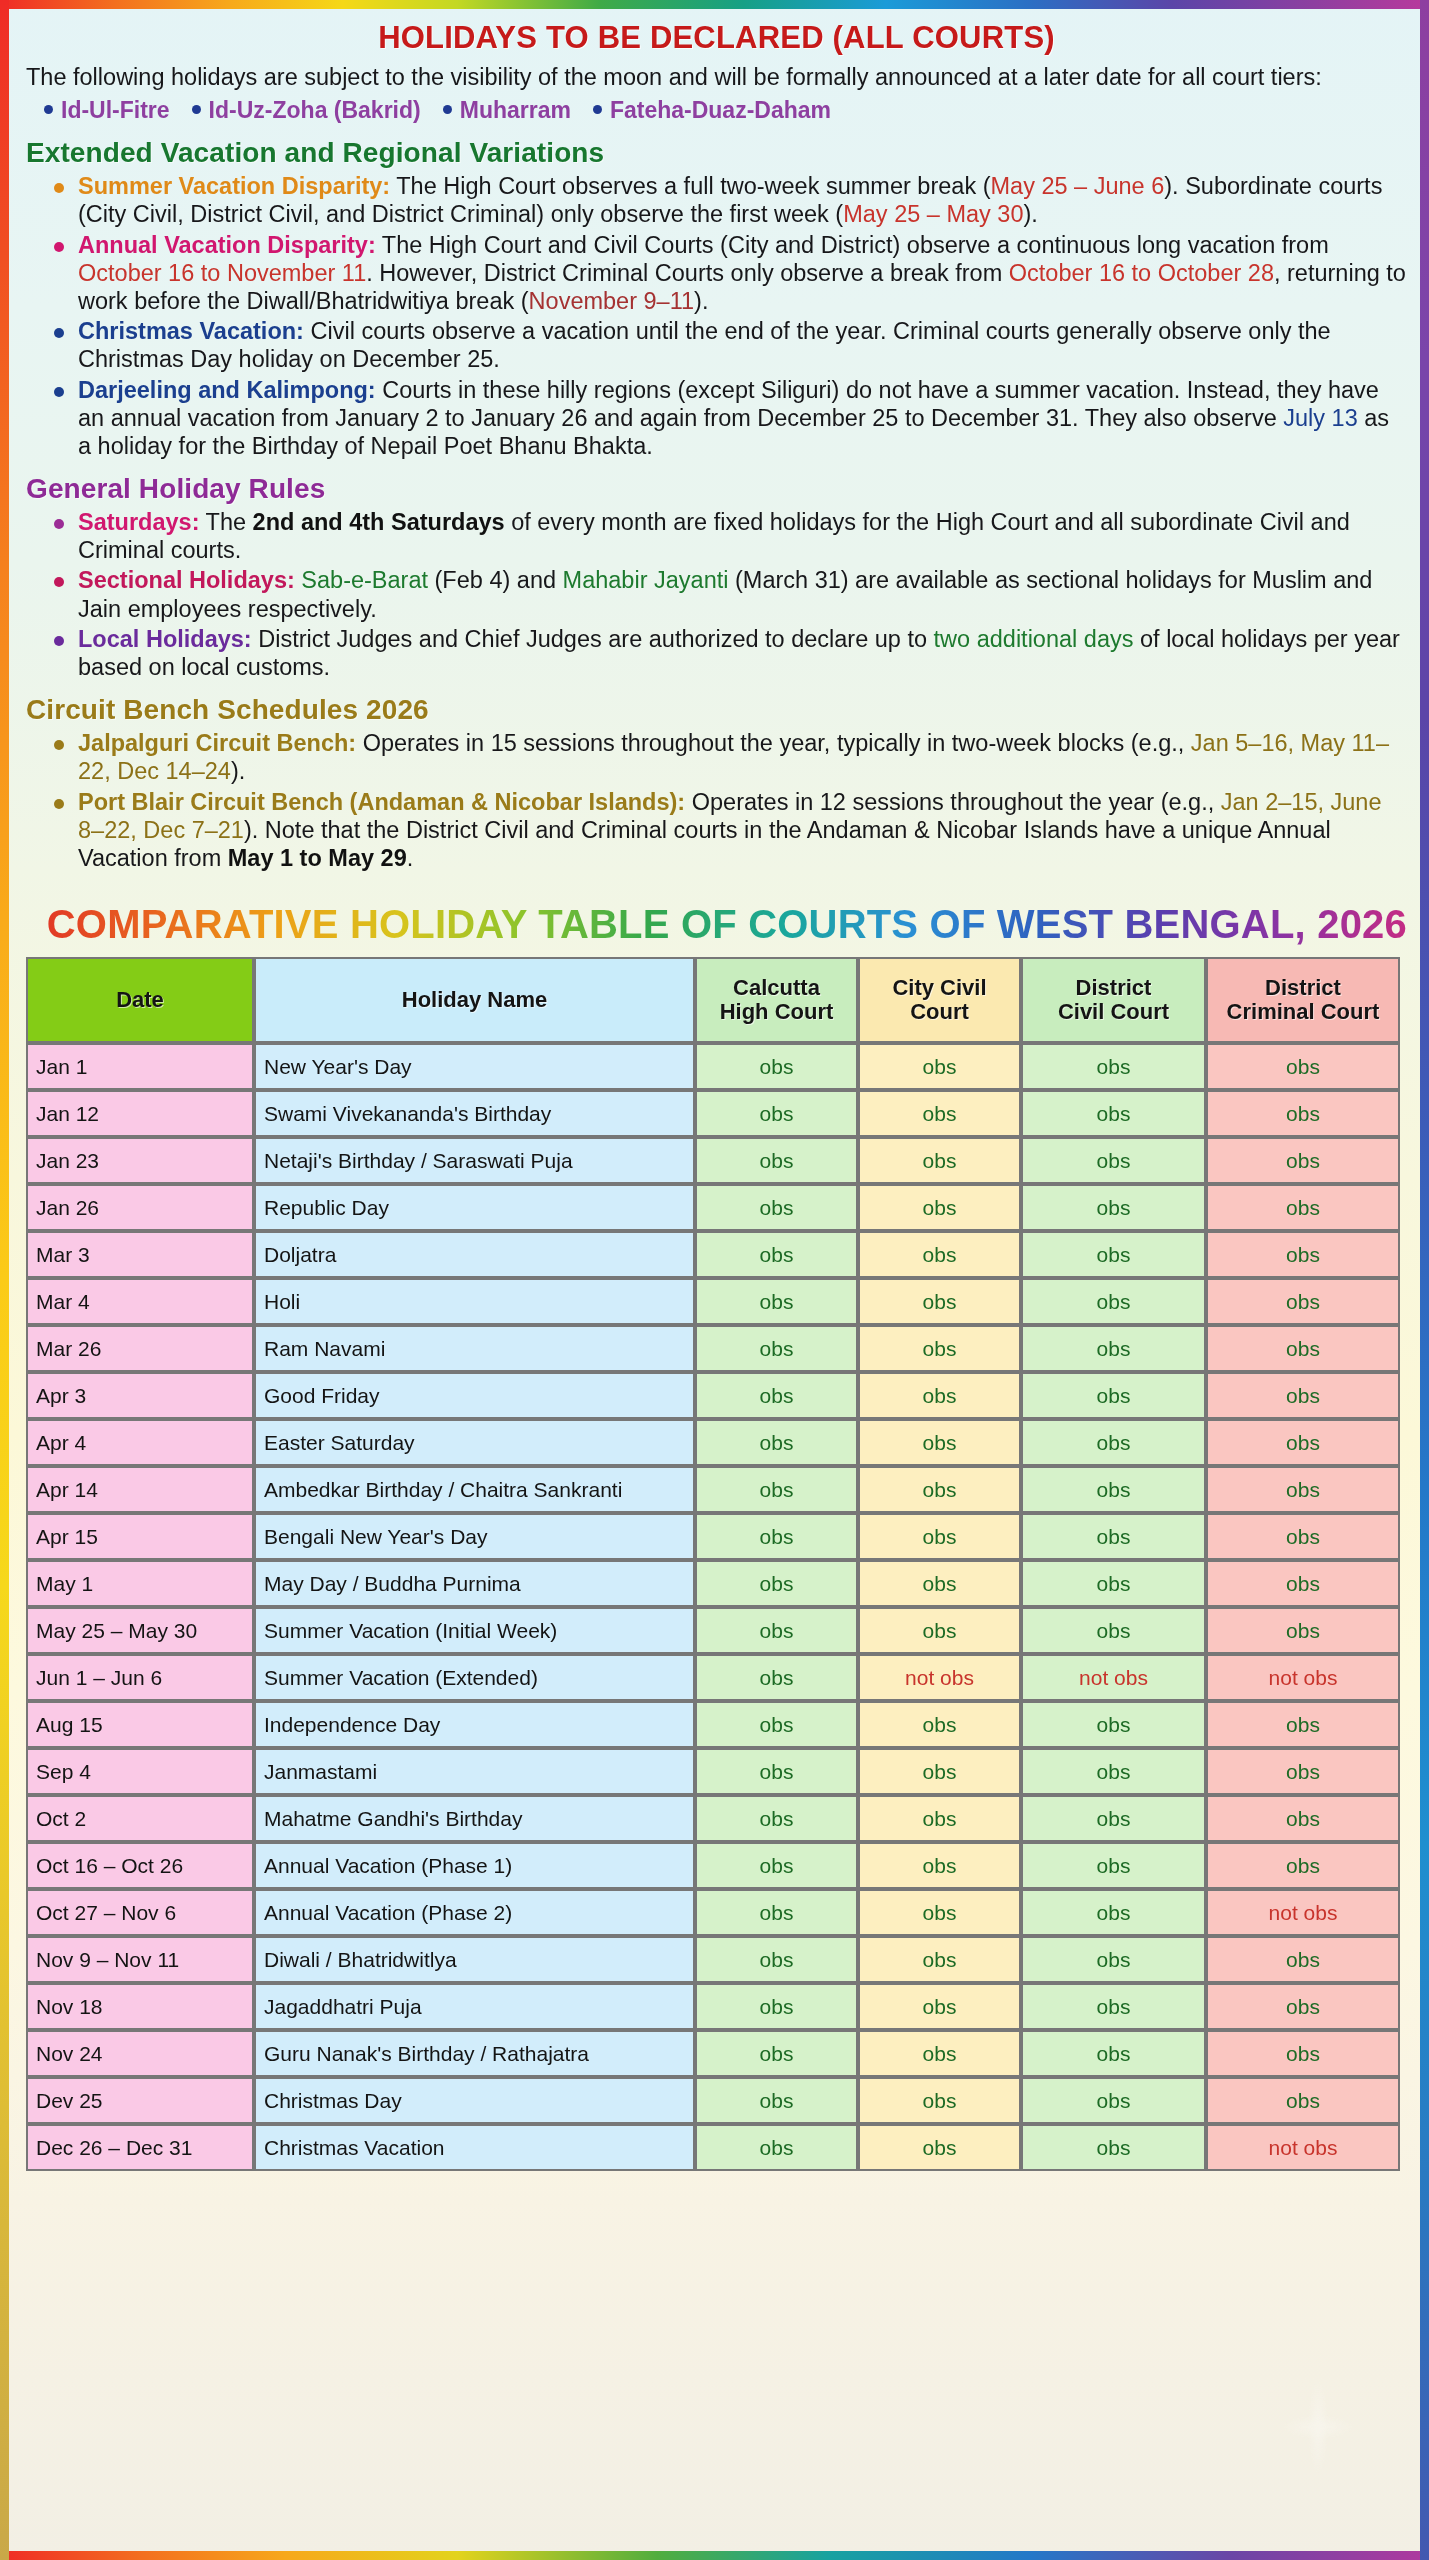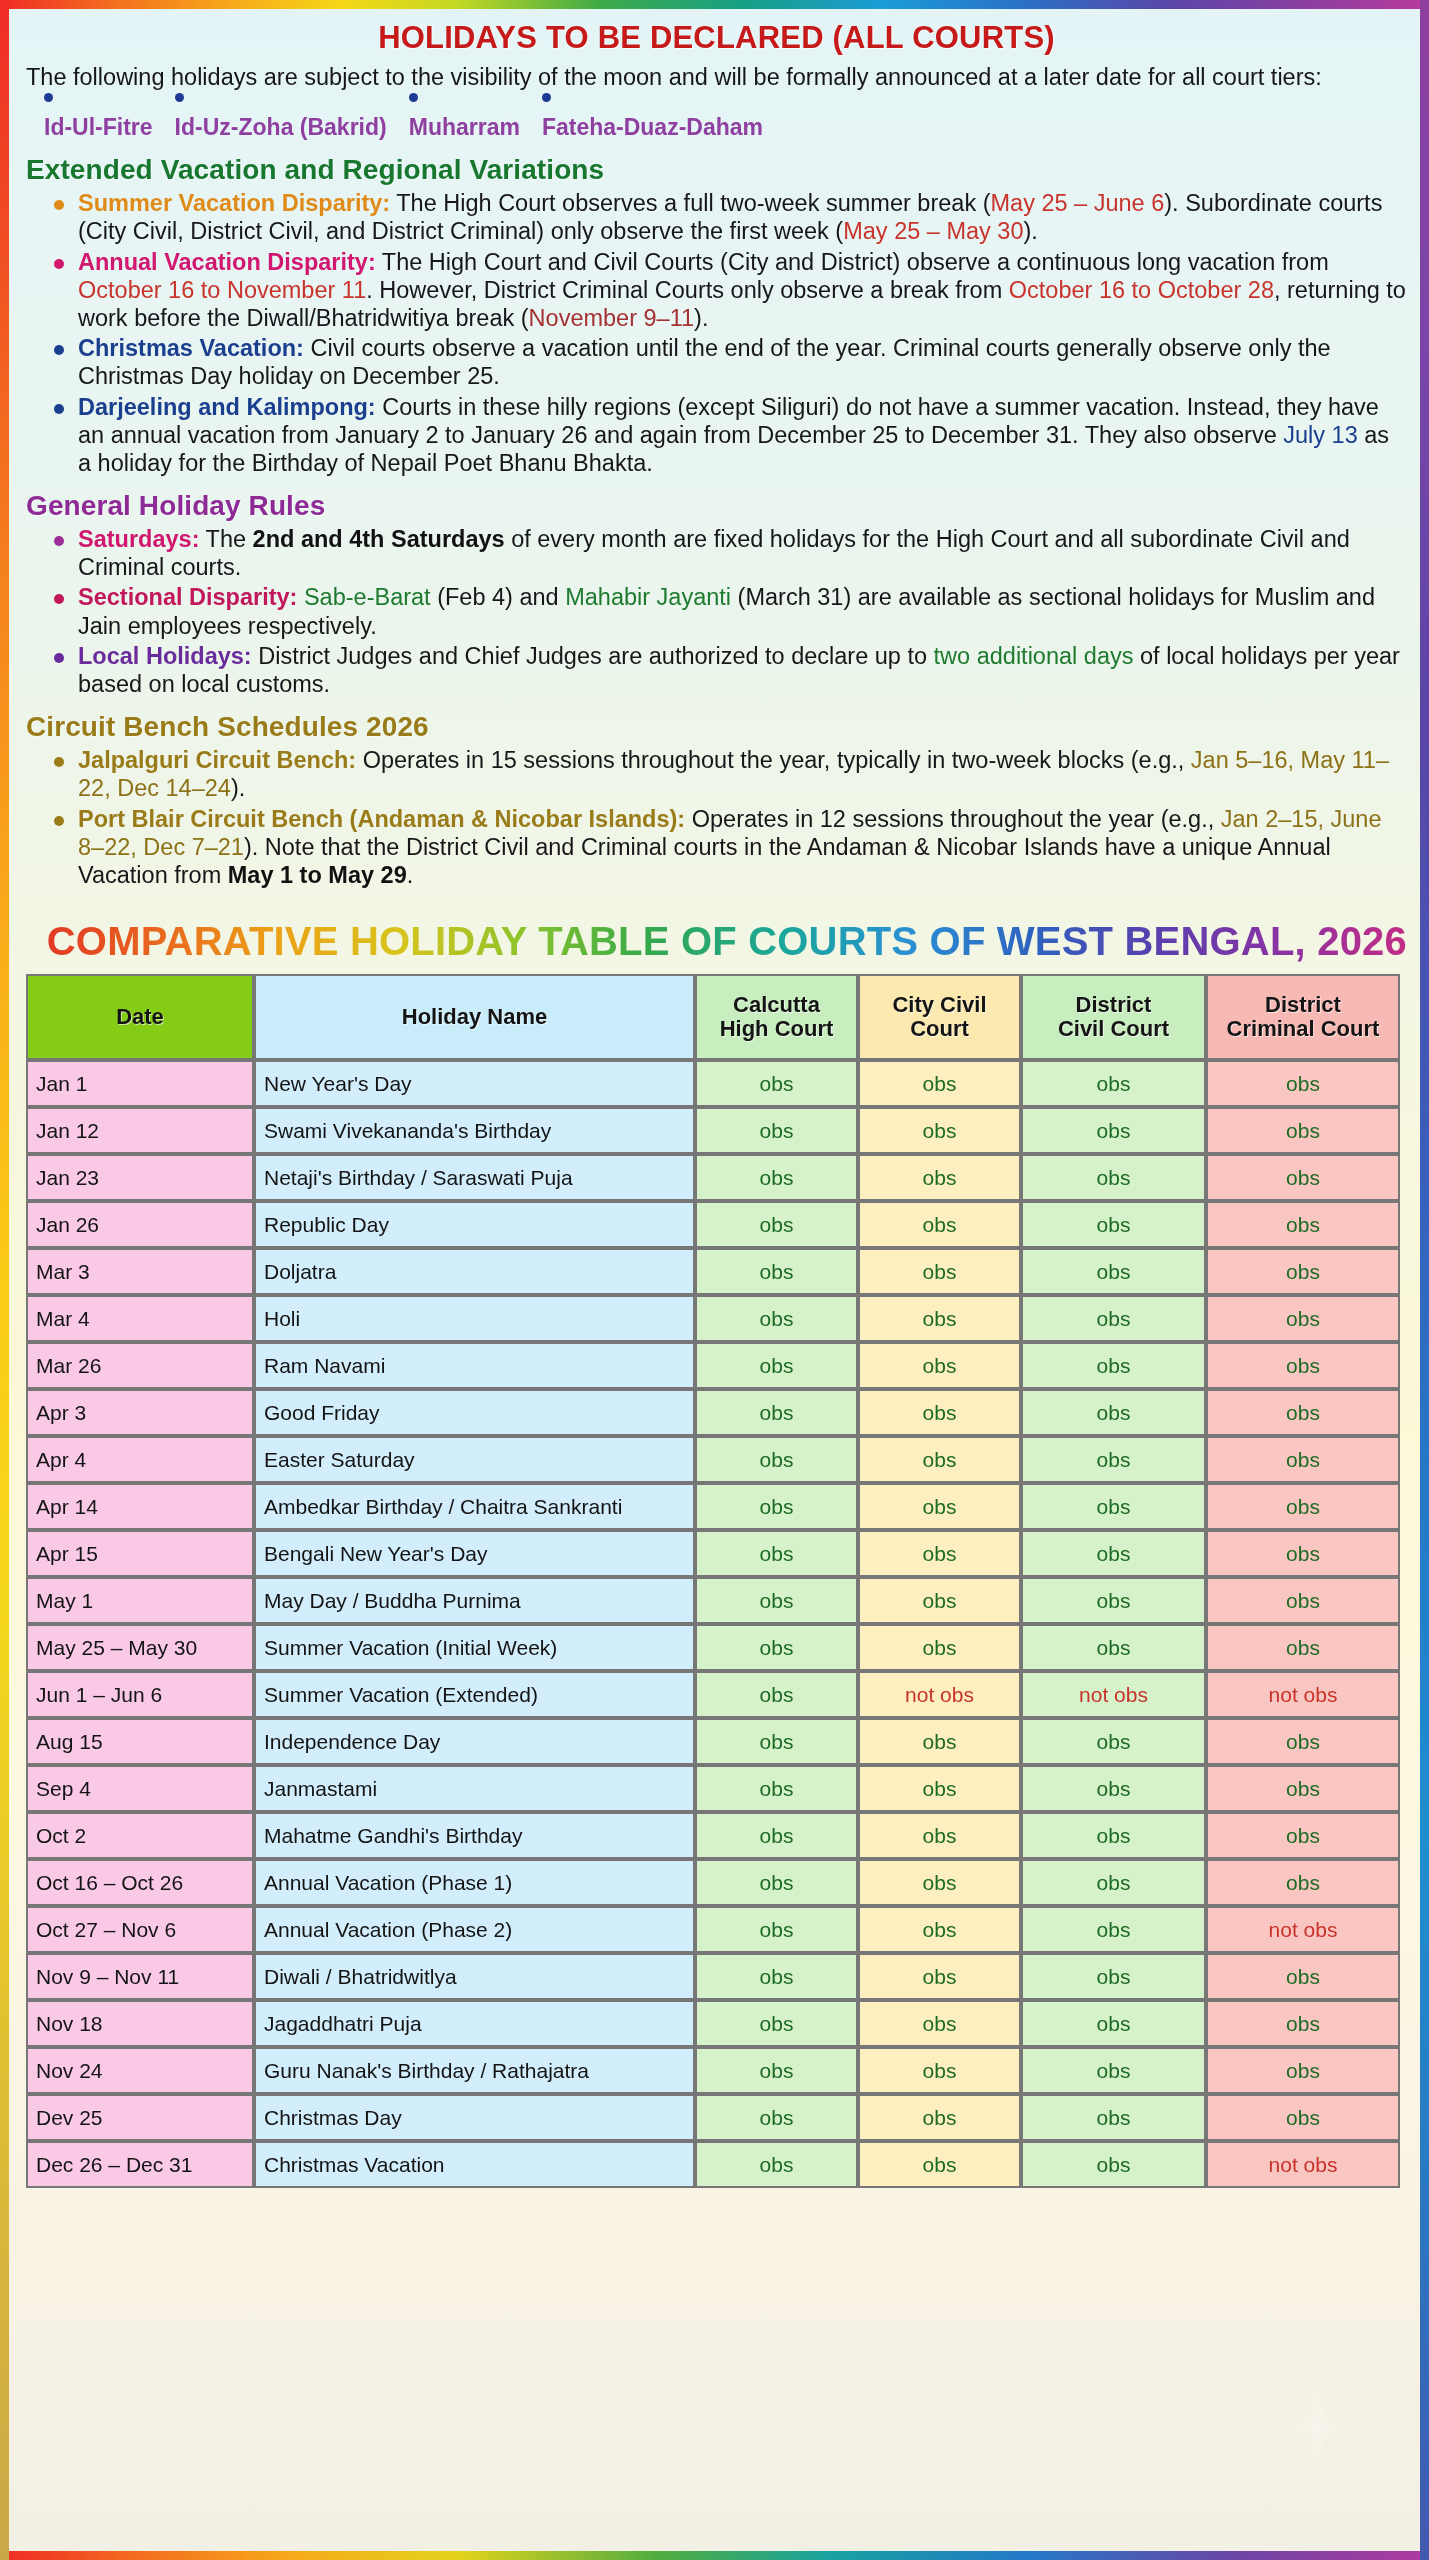--- a/index.html
+++ b/index.html
@@ -74,21 +74,21 @@
     margin-bottom: 2px;
   }
   .moon-list {
     margin: 6px 0 2px 18px;
     font-size: 23px;
     display: flex;
     gap: 22px;
     flex-wrap: wrap;
     align-items: baseline;
   }
-  .moon-list .mi { display: inline-flex; align-items: baseline; gap: 8px; flex-direction: column; }
+  .moon-list .mi { display: inline-flex; align-items: baseline; gap: 8px; }
   .moon-list .dot {
     width: 9px; height: 9px; border-radius: 50%;
     background: #1f3a93; display: inline-block;
     position: relative; top: -4px;
   }
   .moon-list .mlabel { color: #8e3fa0; font-weight: bold; }
 
   
   h2.sec {
     font-size: 28px;
@@ -252,21 +252,21 @@
         <li style="--bc: #d1176f;"><span class="lead" style="color: rgb(209, 23, 111);">Annual Vacation Disparity:</span><span> The High Court and Civil Courts (City and District) observe a continuous long vacation from </span><span class="c-red">October 16 to November 11</span><span>. However, District Criminal Courts only observe a break from </span><span class="c-red">October 16 to October 28</span><span>, returning to work before the Diwall/Bhatridwitiya break (</span><span class="c-dkred">November 9–11</span><span>).</span></li>
         <li style="--bc: #1b3f8f;"><span class="lead" style="color: rgb(27, 63, 143); margin-top: 16px;">Christmas Vacation:</span><span> Civil courts observe a vacation until the end of the year. Criminal courts generally observe only the Christmas Day holiday on December 25.</span></li>
         <li style="--bc: #1b3f8f;"><span class="lead" style="color: rgb(27, 63, 143);">Darjeeling and Kalimpong:</span><span> Courts in these hilly regions (except Siliguri) do not have a summer vacation. Instead, they have an annual vacation from January 2 to January 26 and again from December 25 to December 31. They also observe </span><span class="c-navy">July 13</span><span> as a holiday for the Birthday of Nepail Poet Bhanu Bhakta.</span></li>
       </ul>
   </div>
 
   <div>
     <h2 class="sec purple">General Holiday Rules</h2>
     <ul class="blist" id="list-general">
         <li style="--bc: #9b2d96;"><span class="lead" style="color: rgb(209, 23, 111);">Saturdays:</span><span> The </span><span class="c-bold">2nd and 4th Saturdays</span><span> of every month are fixed holidays for the High Court and all subordinate Civil and Criminal courts.</span></li>
-        <li style="--bc: #c2185b;"><span class="lead" style="color: rgb(194, 24, 91);">Sectional Disparity:</span><span> </span><span class="c-green">Sab-e-Barat</span><span> (Feb 4) and </span><span class="c-green">Mahabir Jayanti</span><span> (March 31) are available as sectional holidays for Muslim and Jain employees respectively.</span></li>
+        <li style="--bc: #c2185b;"><span class="lead" style="color: rgb(194, 24, 91);">Sectional Holidays:</span><span> </span><span class="c-green">Sab-e-Barat</span><span> (Feb 4) and </span><span class="c-green">Mahabir Jayanti</span><span> (March 31) are available as sectional holidays for Muslim and Jain employees respectively.</span></li>
         <li style="--bc: #6a2b9c;"><span class="lead" style="color: rgb(106, 43, 156);">Local Holidays:</span><span> District Judges and Chief Judges are authorized to declare up to </span><span class="c-green">two additional days</span><span> of local holidays per year based on local customs.</span></li>
       </ul>
   </div>
 
   <div>
     <h2 class="sec gold">Circuit Bench Schedules 2026</h2>
     <ul class="blist" id="list-circuit">
         <li style="--bc: #9a7b19;"><span class="lead" style="color: rgb(154, 123, 25);">Jalpalguri Circuit Bench:</span><span> Operates in 15 sessions throughout the year, typically in two-week blocks (e.g., </span><span class="c-gold">Jan 5–16, May 11–22, Dec 14–24</span><span>).</span></li>
         <li style="--bc: #9a7b19;"><span class="lead" style="color: rgb(154, 123, 25);">Port Blair Circuit Bench (Andaman &amp; Nicobar Islands):</span><span> Operates in 12 sessions throughout the year (e.g., </span><span class="c-gold">Jan 2–15, June 8–22, Dec 7–21</span><span>). Note that the District Civil and Criminal courts in the Andaman &amp; Nicobar Islands have a unique Annual Vacation from </span><span class="c-bold">May 1 to May 29</span><span>.</span></li>
       </ul>

